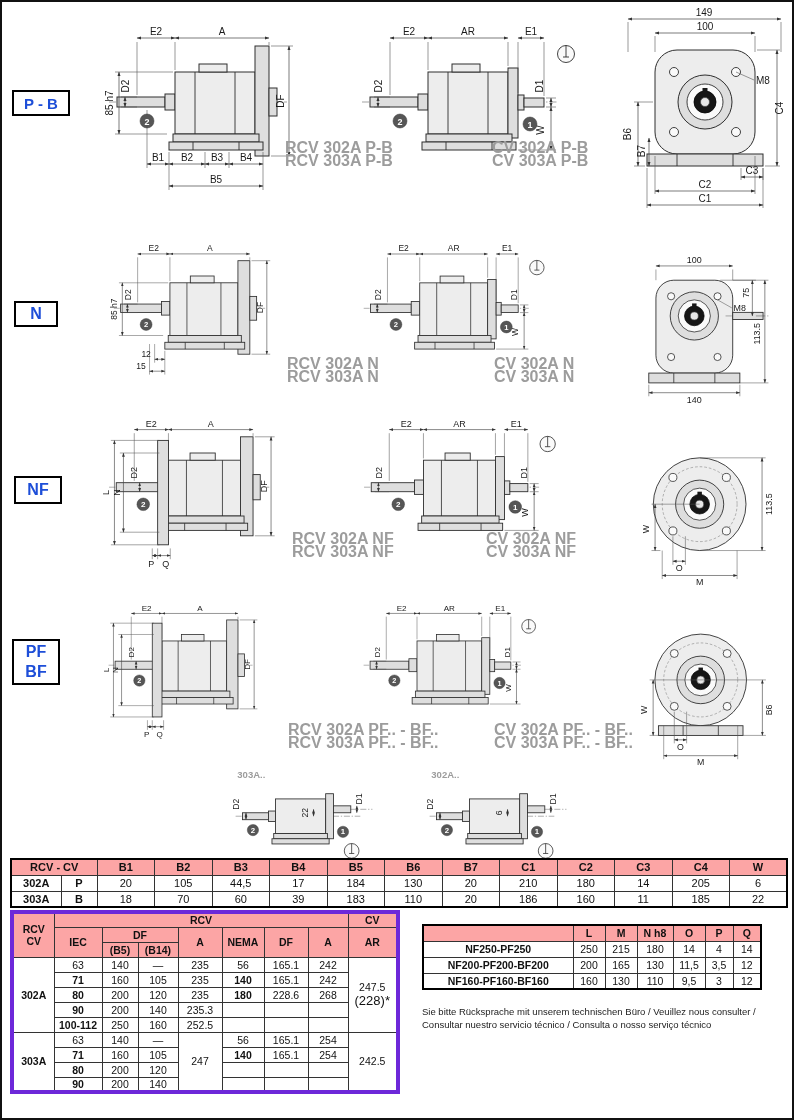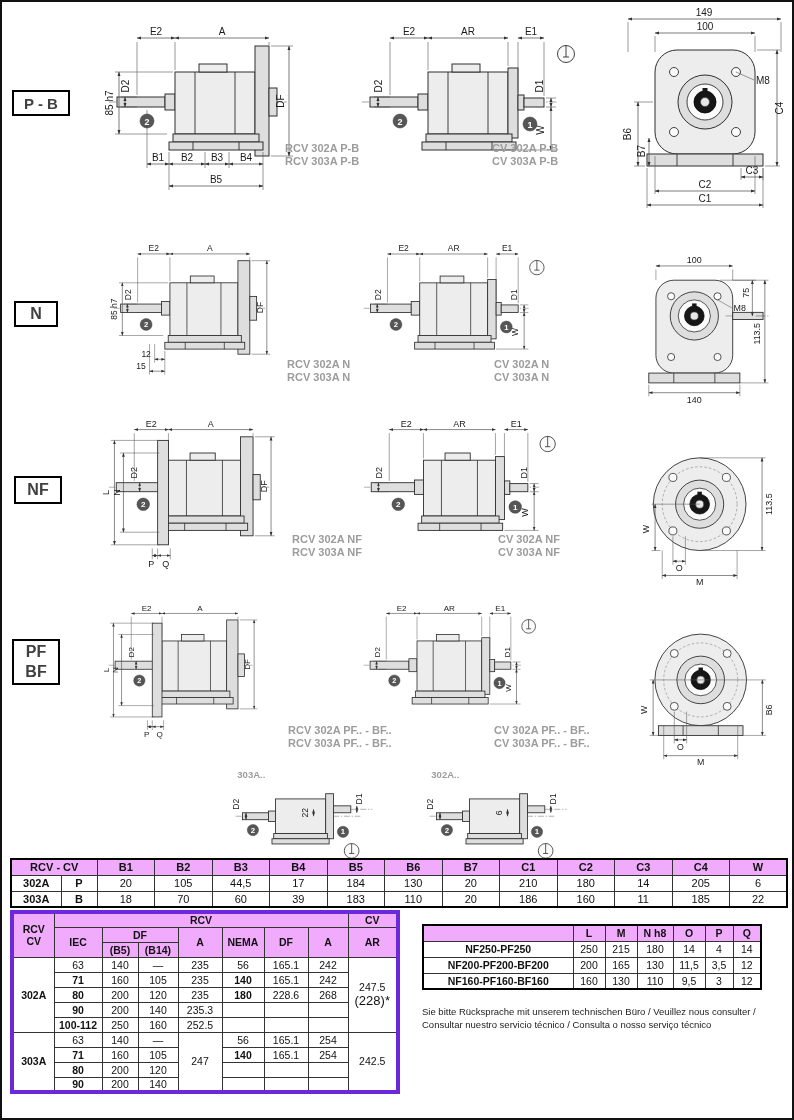--- a/index.html
+++ b/index.html
@@ -1,38 +1,38 @@
 <!DOCTYPE html>
 <html><head>
 <meta charset="utf-8">
 <style>
   *{margin:0;padding:0;box-sizing:border-box}
   html,body{background:#9a9a9a;font-family:"Liberation Sans",sans-serif}
   .page{position:relative;width:794px;height:1120px;margin:0 auto;background:#fff;border:2px solid #111;overflow:hidden}
-  .tlabel{position:absolute;border:2px solid #000;background:#fff;display:flex;flex-direction:column;align-items:center;justify-content:center;font-weight:700;color:#404040}
+  .tlabel{position:absolute;border:2px solid #000;background:#fff;display:flex;flex-direction:column;align-items:center;justify-content:center;font-weight:700;color:#1d4ed8}
   .tlabel span:empty{display:none}
-  .cap{position:absolute;color:#9c9c9c;font-weight:700;font-size:11px;line-height:12.5px;white-space:nowrap}
+  .cap{position:absolute;color:#9c9c9c;font-weight:700;font-size:16px;line-height:12.5px;white-space:nowrap}
   svg.drw{position:absolute;overflow:visible}
   .dl{font-family:"Liberation Sans",sans-serif;font-size:10px;fill:#1a1a1a;text-anchor:middle}
   .dls{text-anchor:start}
   .capg{font-family:"Liberation Sans",sans-serif;font-weight:700;font-size:11px;fill:#9c9c9c;text-anchor:start}
   .bt{font-family:"Liberation Sans",sans-serif;font-weight:700;font-size:9px;fill:#fff;text-anchor:middle}
   .s1{fill:#ededed;stroke:#2e2e2e;stroke-width:1}
   .s2{fill:#dedede;stroke:#2e2e2e;stroke-width:1}
   .s0{fill:#fafafa;stroke:#2e2e2e;stroke-width:.9}
   .ln{fill:none;stroke:#2e2e2e;stroke-width:.9}
   .cl{fill:none;stroke:#666;stroke-width:.6;stroke-dasharray:7 2 1.5 2}
   .dm{fill:none;stroke:#555;stroke-width:.6}
   .da{fill:none;stroke:#444;stroke-width:.7}
   .dc{fill:none;stroke:#777;stroke-width:.6;stroke-dasharray:3 2.2}
   .badge{fill:#565656;stroke:#3a3a3a;stroke-width:.5}
   .dark{fill:#161616;stroke:#000;stroke-width:.8}
   table{position:absolute;border-collapse:collapse;background:#fff}
   th,td{border:1px solid #333;font-size:11px;padding:0 2px;text-align:center;height:16px;color:#111}
-  th{background:#f0abfc;font-weight:700}
+  th{background:#fca5a5;font-weight:700}
   .t1{border:2px solid #000}
   .t2{border:4px solid #6d28d9}
   .t3{border:2px solid #000}
   .t2 th,.t2 td{font-size:10.5px;height:15px}
   .t3 th,.t3 td{font-size:10.5px;height:16px}
   .bold{font-weight:700}
   .modelcell{font-weight:700}
   .arsm{font-size:13px}
   .fnote{position:absolute;font-size:9.5px;line-height:12.5px;color:#222;width:370px}
 </style>
@@ -351,21 +351,21 @@
   <text class="dl" x="55" y="147">O</text>
   <path class="dm" d="M36,124 V156 M120,124 V156"></path>
   <line class="da" x1="36" y1="152" x2="120" y2="152" marker-start="url(#ar)" marker-end="url(#ar)"></line>
   <text class="dl" x="78" y="163">M</text>
 </svg>
 
 <div class="cap" style="left:290px;top:531px">
       <div>RCV 302A NF</div>
       <div>RCV 303A NF</div>
     </div>
-<div class="cap" style="left:496px;top:531px">
+<div class="cap" style="left:484px;top:531px">
       <div>CV 302A NF</div>
       <div>CV 303A NF</div>
     </div>
 
 <div class="tlabel" style="left:10px;top:637px;width:48px;height:46px;font-size:16px;line-height:20px">
       <span>PF</span>
       <span>BF</span>
     </div>
 
 <svg class="drw" style="left:105px;top:600px" width="190" height="162" viewBox="0 0 235 200">

